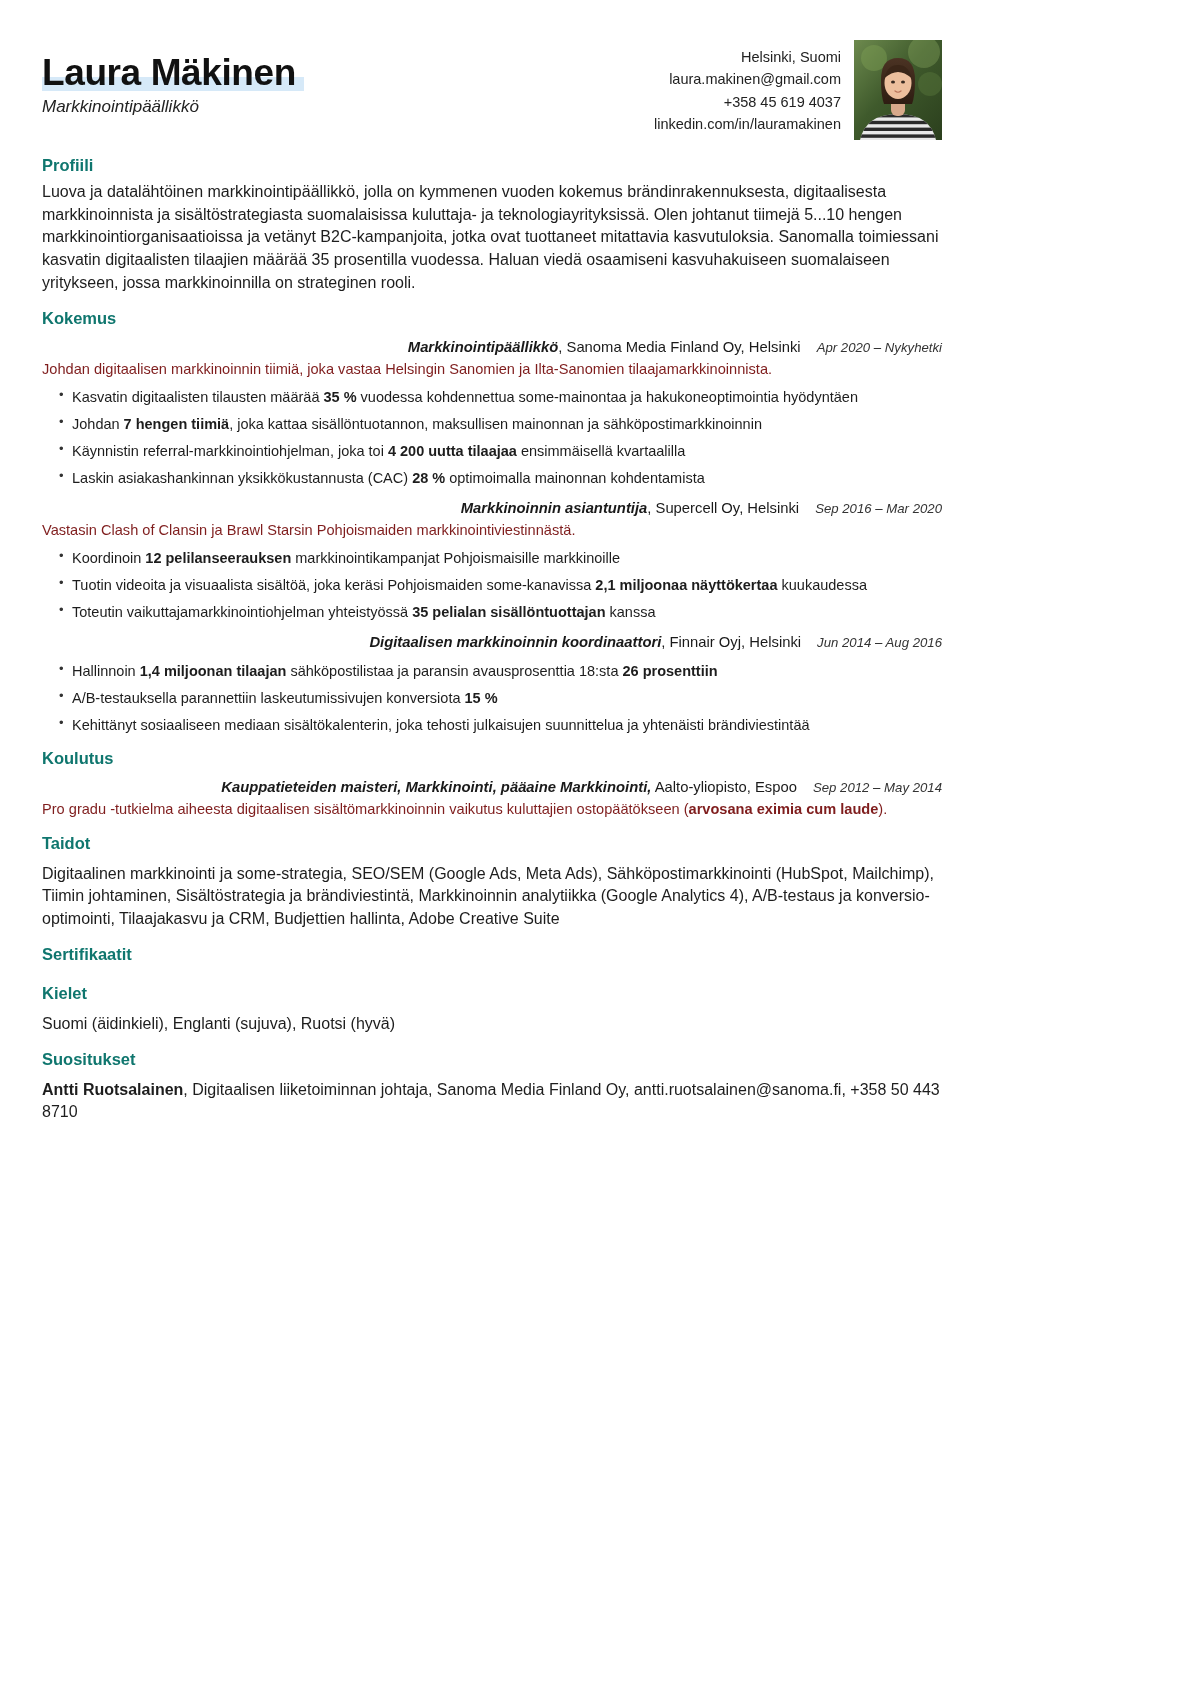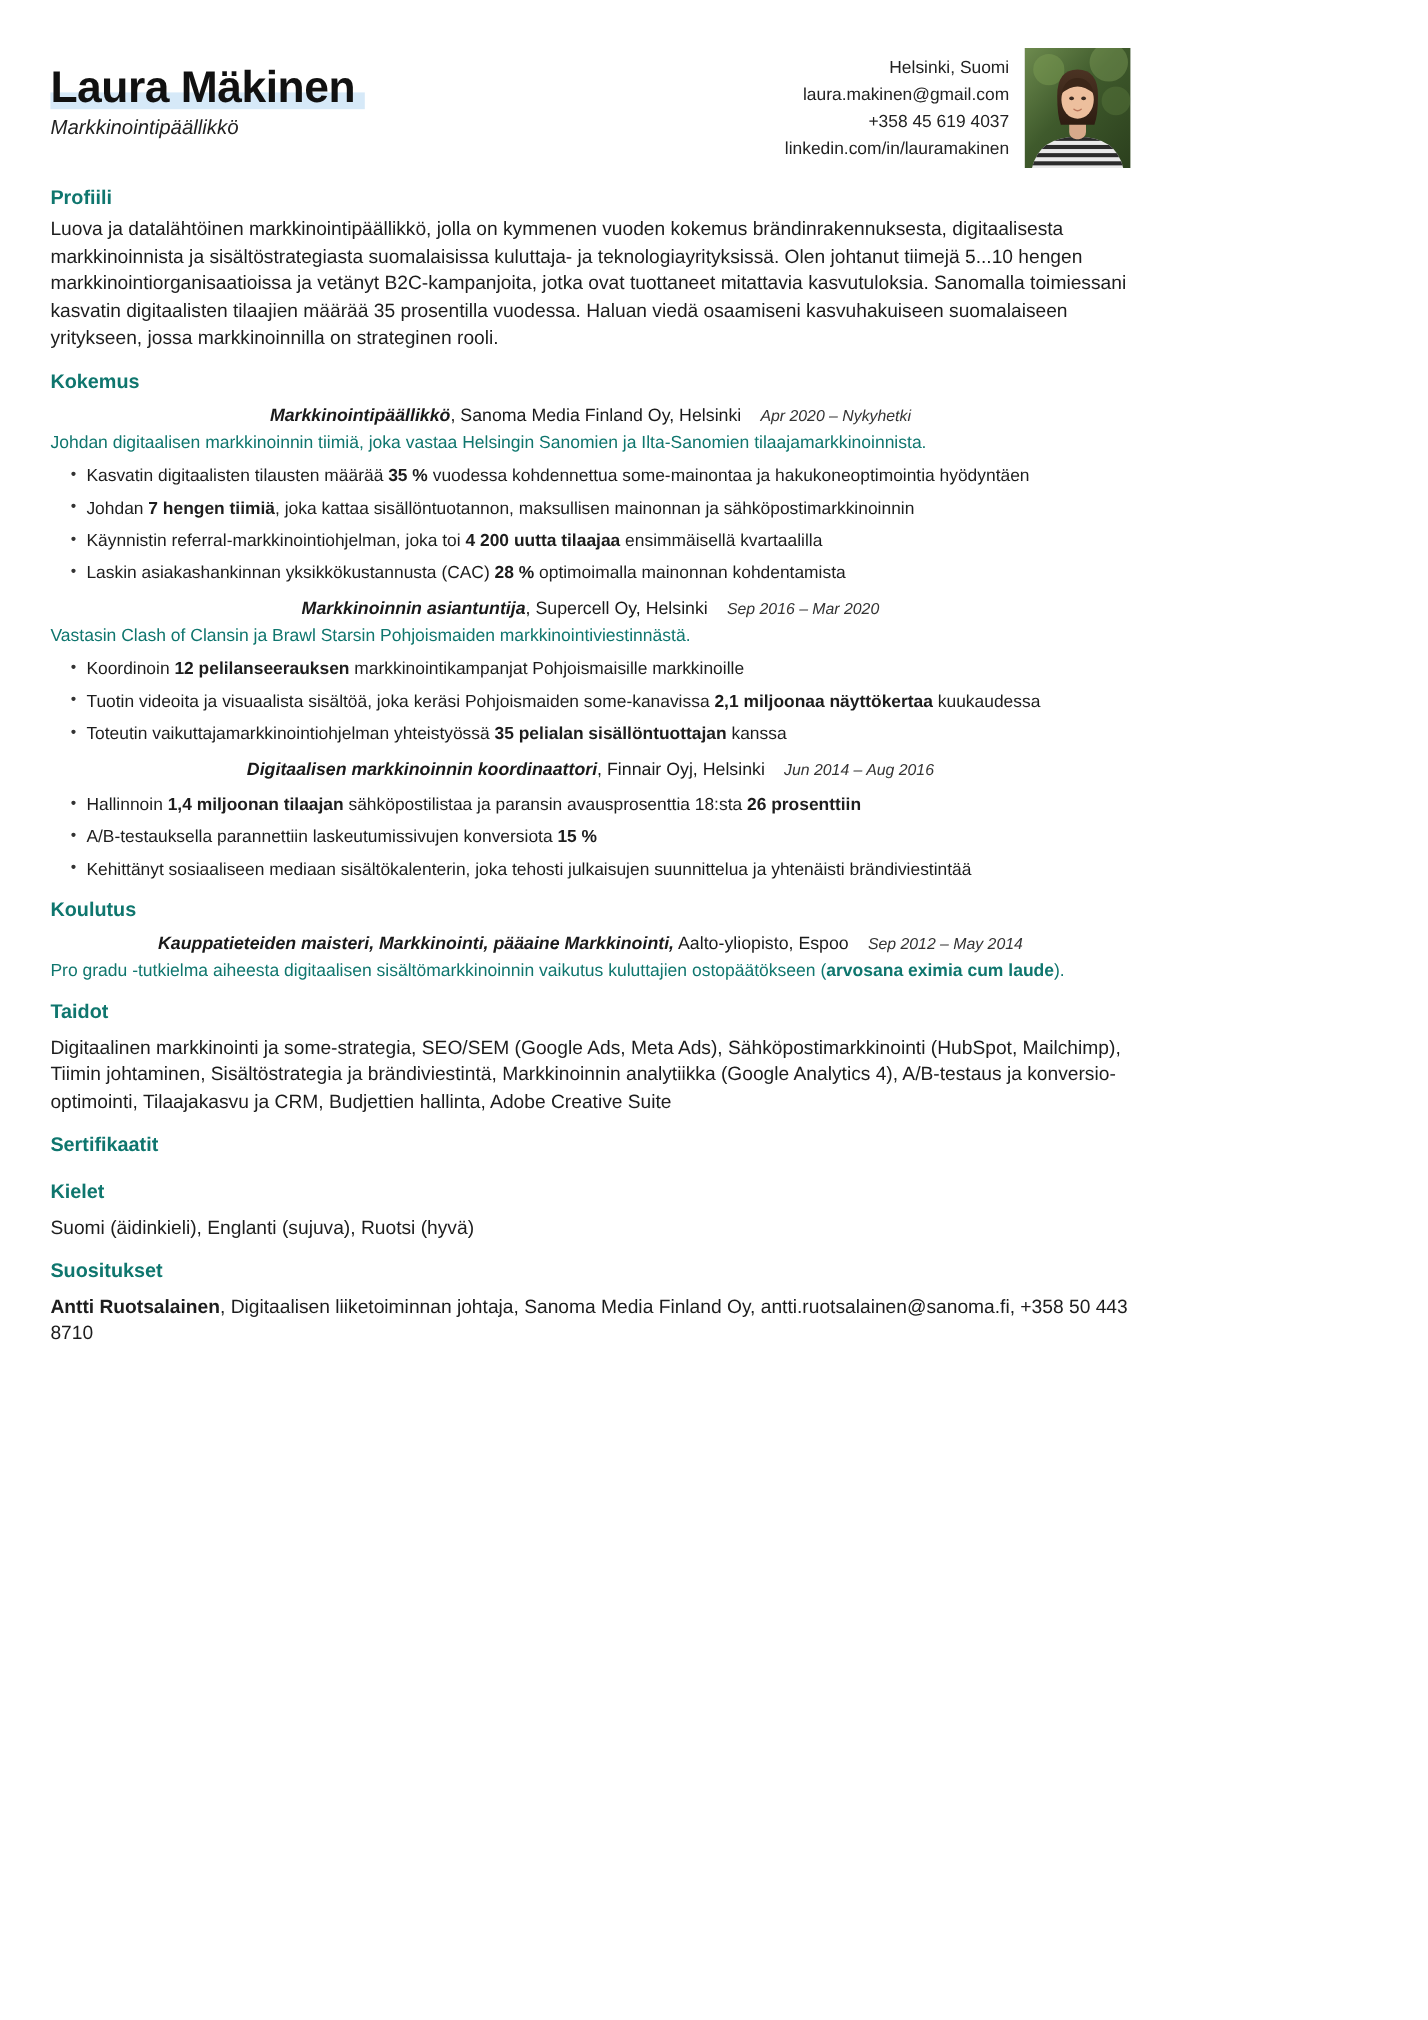--- a/index.html
+++ b/index.html
@@ -101,21 +101,21 @@
     line-height: 1.42;
     color: #1d1d1d;
     text-align: left;
   }
 
   
   .entry { margin-top: 11px; }
   .entry:first-of-type { margin-top: 4px; }
   .entry-head {
     display: flex;
-    justify-content: center;
+    justify-content: flex-end;
     align-items: baseline;
     gap: 16px;
   }
   .entry-title {
     font-size: 14.8px;
     color: #1a1a1a;
     line-height: 1.35;
   }
   .entry-title b {
     font-style: italic;
@@ -124,21 +124,21 @@
   .entry-date {
     font-size: 13.2px;
     font-style: italic;
     color: #333;
     white-space: nowrap;
     flex: 0 0 auto;
   }
   .entry-sub {
     font-size: 14.6px;
     line-height: 1.4;
-    color: #0f766e;
+    color: #7f1d1d;
     margin-top: 1px;
   }
   ul.bullets {
     list-style: none;
     margin: 8px 0 0 0;
     padding: 0;
   }
   ul.bullets li {
     font-size: 14.5px;
     line-height: 1.38;

